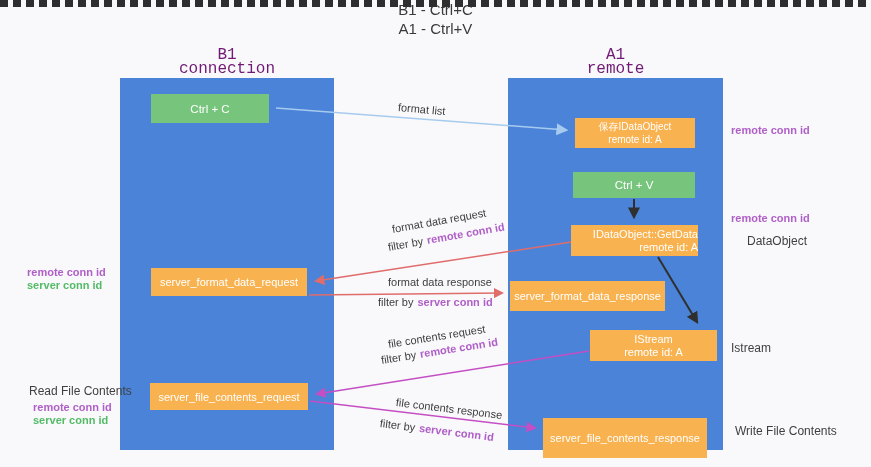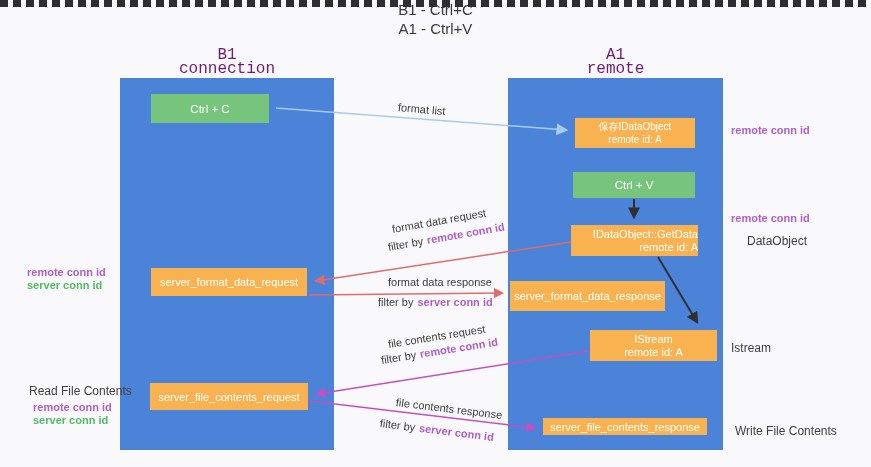--- a/index.html
+++ b/index.html
@@ -99,21 +99,21 @@
 
   <div class="abs box box-orange" style="left:590px;top:330px;width:127px;height:31px;font-size:11px;line-height:13px;">
     <div>IStream</div>
     <div>remote id: A</div>
   </div>
 
   <div class="abs box box-orange" style="left:150px;top:383px;width:158px;height:27px;font-size:11px;">
     <div>server_file_contents_request</div>
   </div>
 
-  <div class="abs box box-orange" style="left:543px;top:418px;width:164px;height:17px;font-size:11px;">
+  <div class="abs box box-orange" style="left:543px;top:418px;width:164px;height:40px;font-size:11px;">
     <div>server_file_contents_response</div>
   </div>
 
   <div class="abs flow-lbl" style="left:398px;top:101px;transform:rotate(5deg);">format list</div>
 
   <div class="abs flow-lbl" style="left:392px;top:223px;transform:rotate(-10deg);">format data request</div>
   <div class="abs flow-lbl filter-row" style="left:388px;top:241px;transform:rotate(-10deg);">
     <span>filter by</span>
     <span class="purple">remote conn id</span>
   </div>

